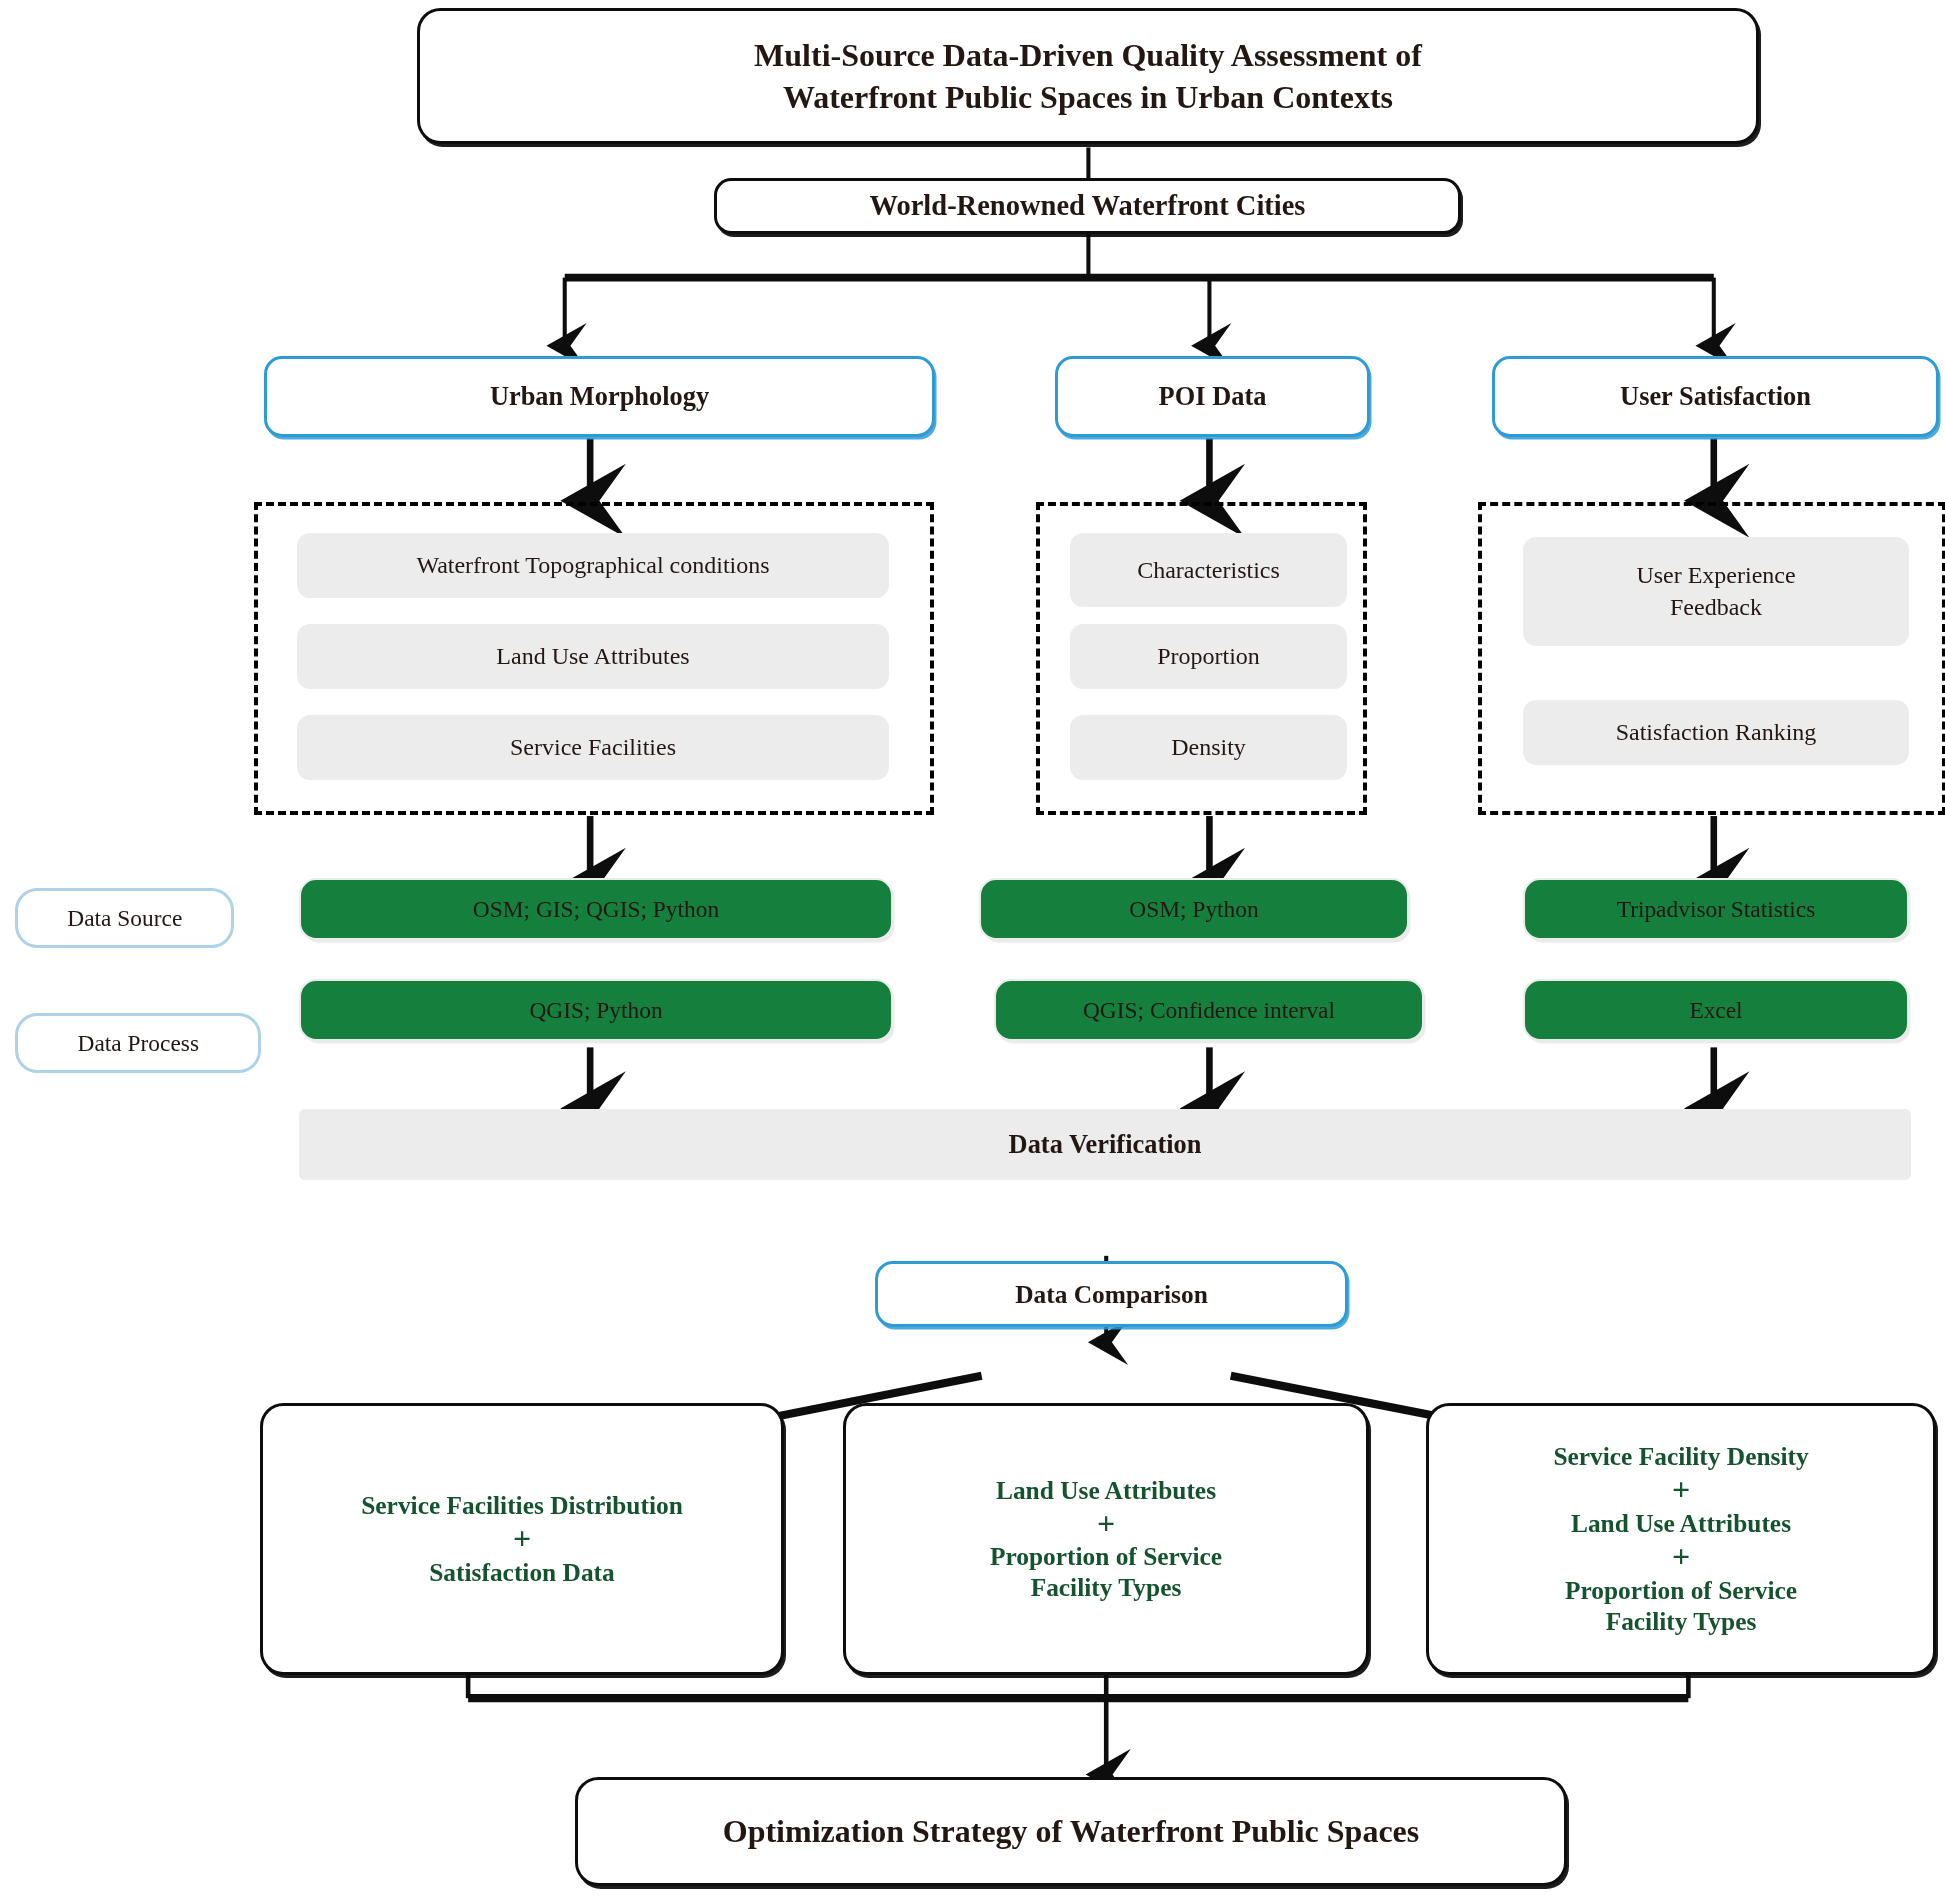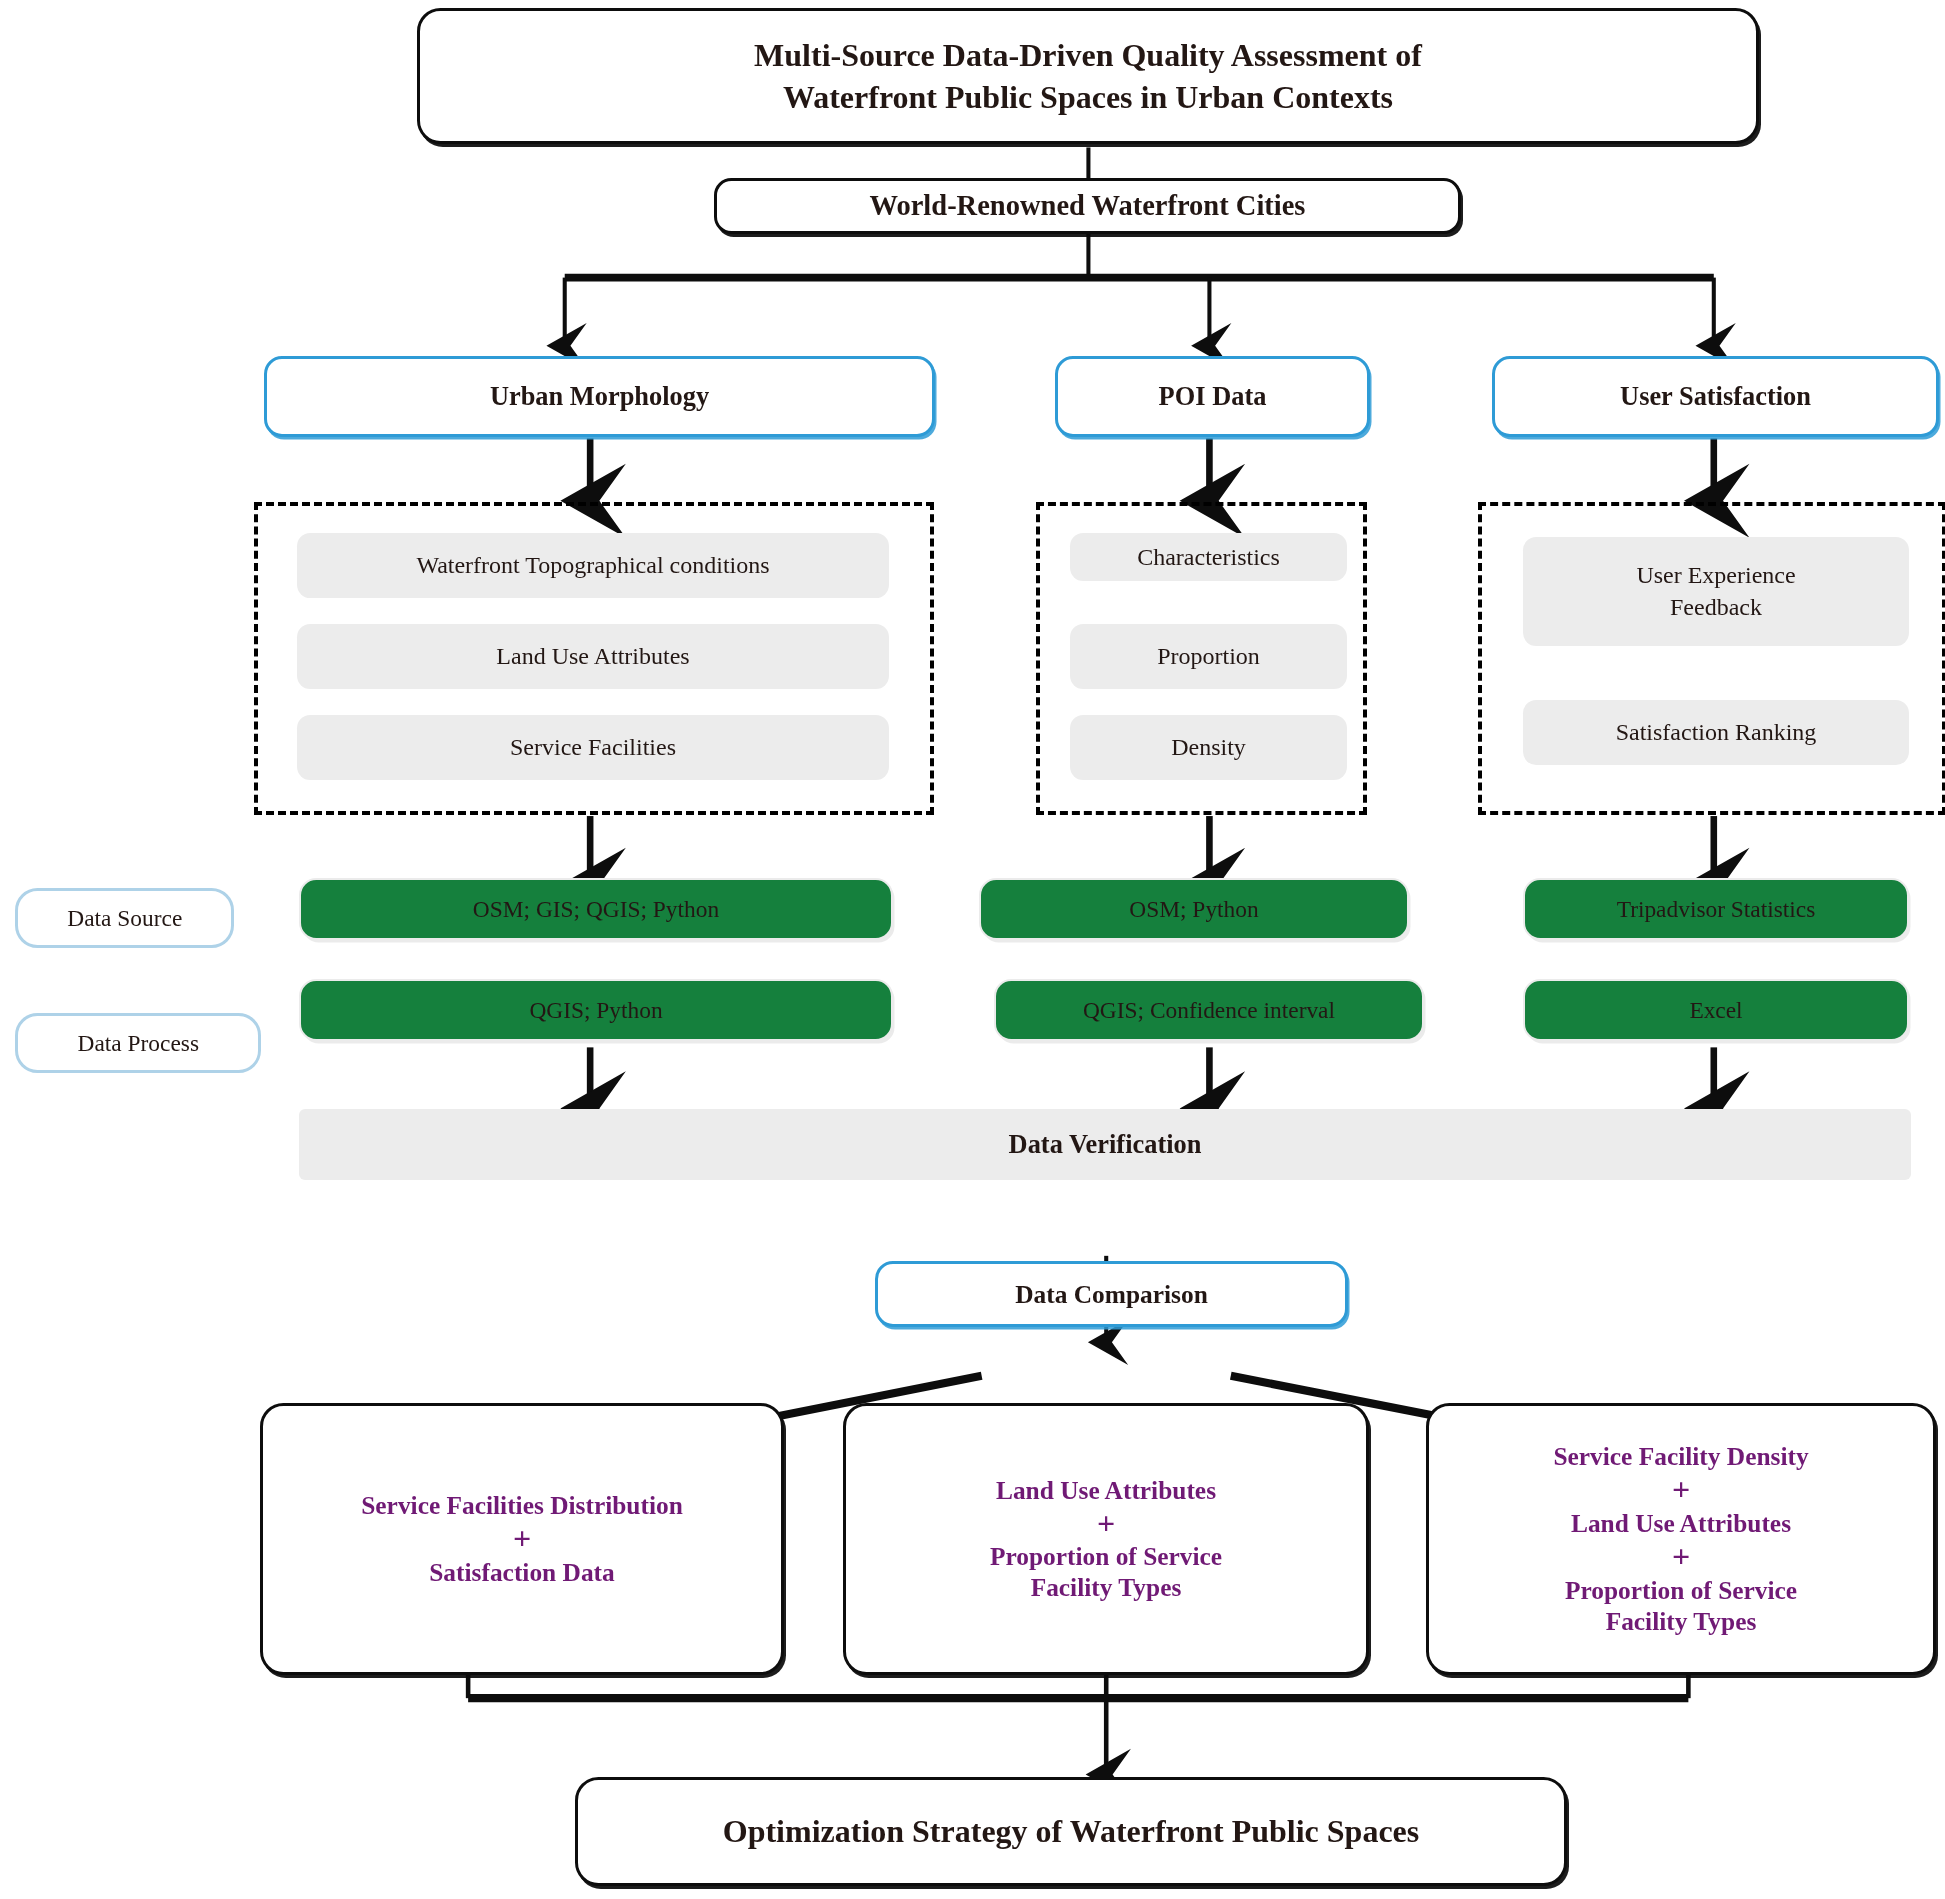--- a/index.html
+++ b/index.html
@@ -121,21 +121,21 @@
     color: #231714;
   }
   .t-compare {
     font-size: 25.4px;
     font-weight: bold;
     color: #231714;
   }
   .t-blue {
     font-size: 25.4px;
     font-weight: bold;
-    color: #701a75;
+    color: #14532d;
     line-height: 1.22;
   }
   .t-blue .plus {
     display: block;
     font-size: 32px;
     line-height: 1.12;
   }
   .t-final {
     font-size: 32px;
     font-weight: bold;
@@ -220,21 +220,21 @@
     <span class="t-chip">Waterfront Topographical conditions</span>
   </div>
   <div class="node chip-grey" style="left:297px; top:624px; width:592px; height:65px;">
     <span class="t-chip">Land Use Attributes</span>
   </div>
   <div class="node chip-grey" style="left:297px; top:715px; width:592px; height:65px;">
     <span class="t-chip">Service Facilities</span>
   </div>
 
   <div class="dashed-box" style="left:1036px; top:502px; width:331px; height:313px;"></div>
-  <div class="node chip-grey" style="left:1070px; top:533px; width:277px; height:48px;">
+  <div class="node chip-grey" style="left:1070px; top:533px; width:277px; height:74px;">
     <span class="t-chip">Characteristics</span>
   </div>
   <div class="node chip-grey" style="left:1070px; top:624px; width:277px; height:65px;">
     <span class="t-chip">Proportion</span>
   </div>
   <div class="node chip-grey" style="left:1070px; top:715px; width:277px; height:65px;">
     <span class="t-chip">Density</span>
   </div>
 
   <div class="dashed-box" style="left:1478px; top:502px; width:468px; height:313px;"></div>

